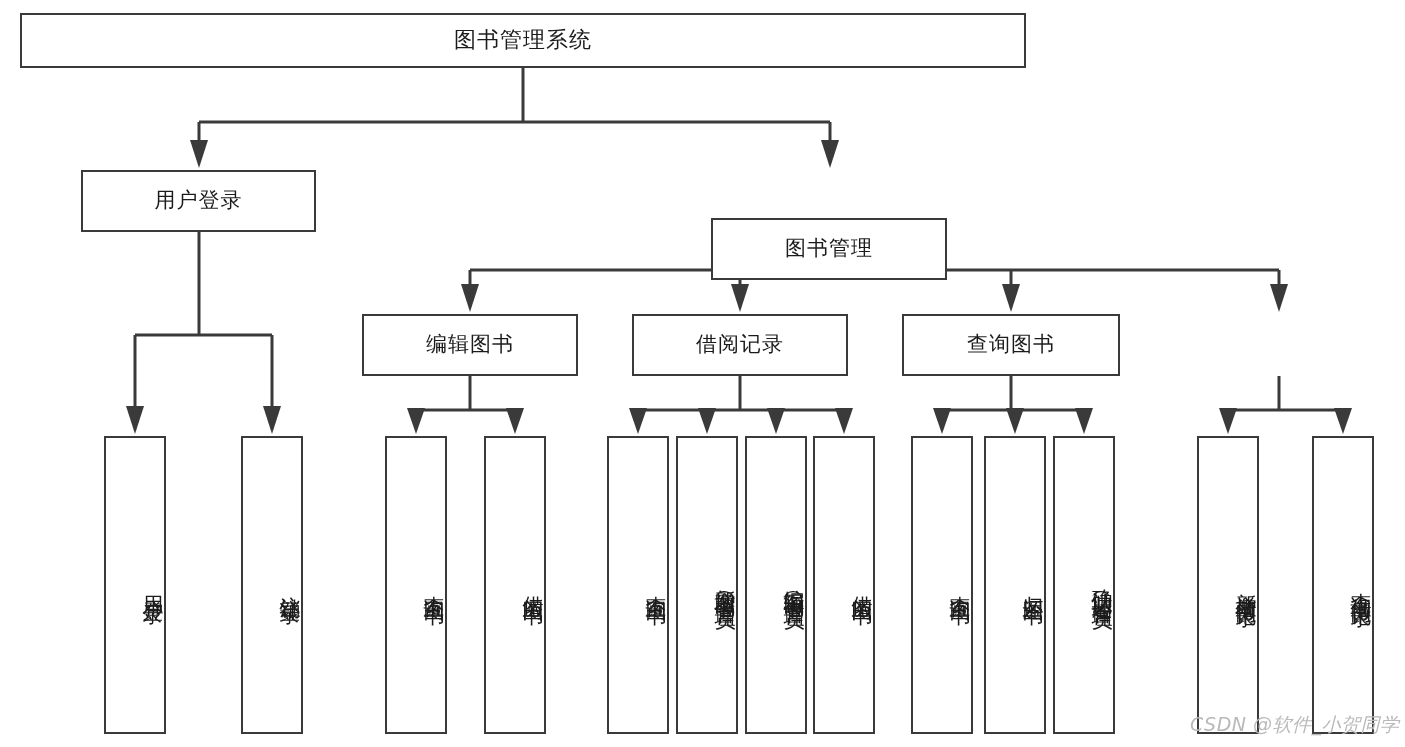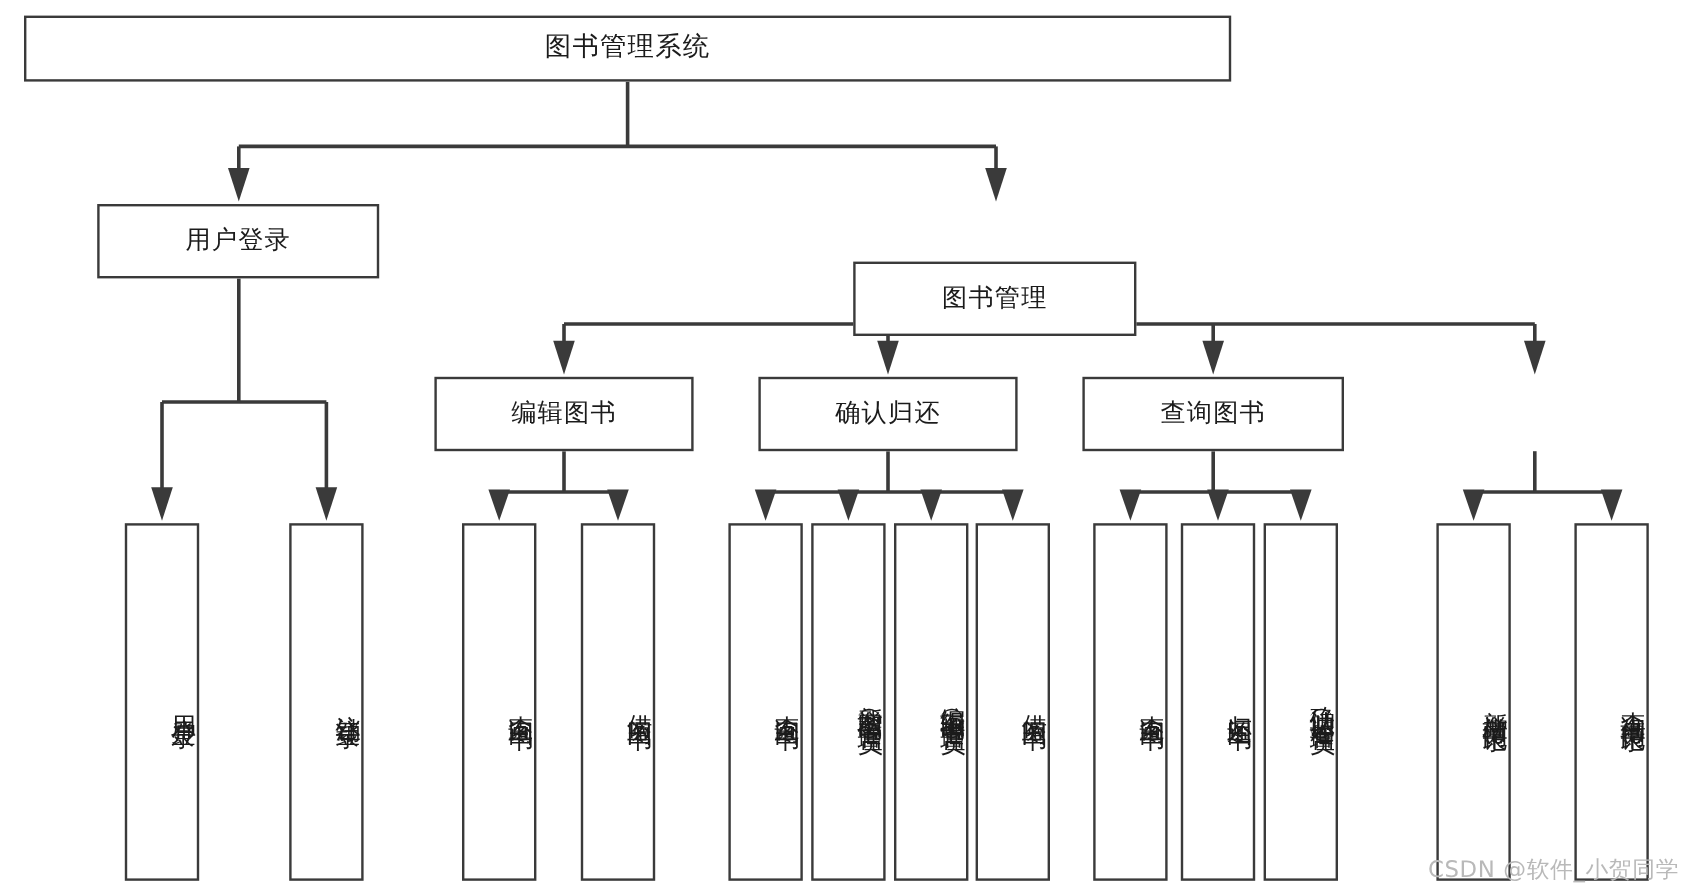--- a/index.html
+++ b/index.html
@@ -62,20 +62,21 @@
     text-orientation: upright;
     white-space: nowrap;
   }
   .watermark {
     position: absolute;
     font-size: 19px;
     color: #b9b9b9;
     white-space: nowrap;
     z-index: 5;
     letter-spacing: 0.5px;
+    font-style: italic;
   }
 </style>
 </head>
 <body>
 
 <div id="canvas">
 
   <svg id="edges" viewBox="0 0 1405 747">
     <g stroke="#3a3a3a" stroke-width="3" fill="none">
 
@@ -155,21 +156,21 @@
     <span>用户登录</span>
   </div>
   <div class="node h" style="left:711px; top:170px; width:236px; height:62px;margin-top:48px;">
     <span>图书管理</span>
   </div>
 
   <div class="node h" style="left:362px; top:314px; width:216px; height:62px;">
     <span>编辑图书</span>
   </div>
   <div class="node h" style="left:632px; top:314px; width:216px; height:62px;">
-    <span>确认归还</span>
+    <span>借阅记录</span>
   </div>
   <div class="node h" style="left:902px; top:314px; width:218px; height:62px;">
     <span>查询图书</span>
   </div>
 
   <div class="node v" style="left:104px; top:436px; width:62px; height:298px;">
     <span class="vtext">用户登录</span>
   </div>
   <div class="node v" style="left:241px; top:436px; width:62px; height:298px;">
     <span class="vtext">注销登录</span>

